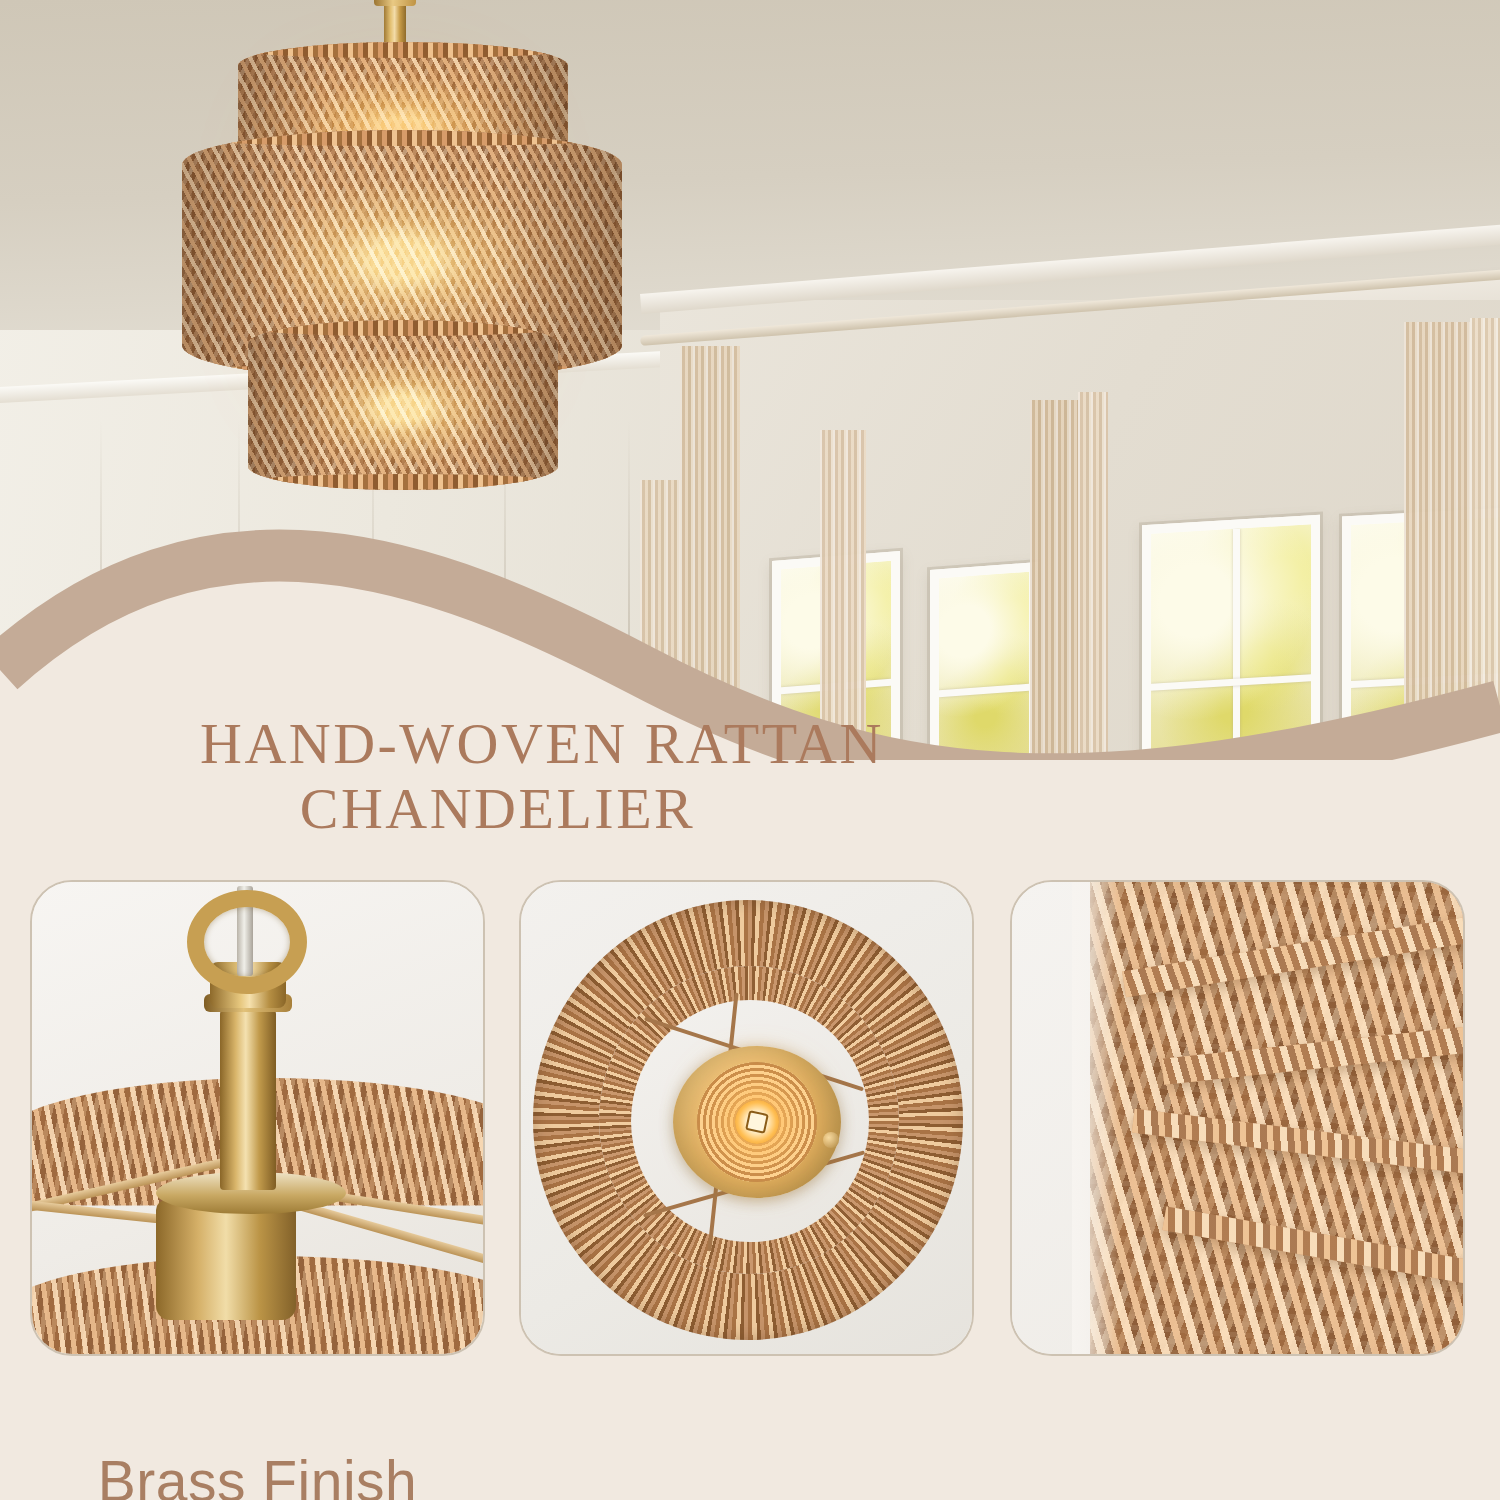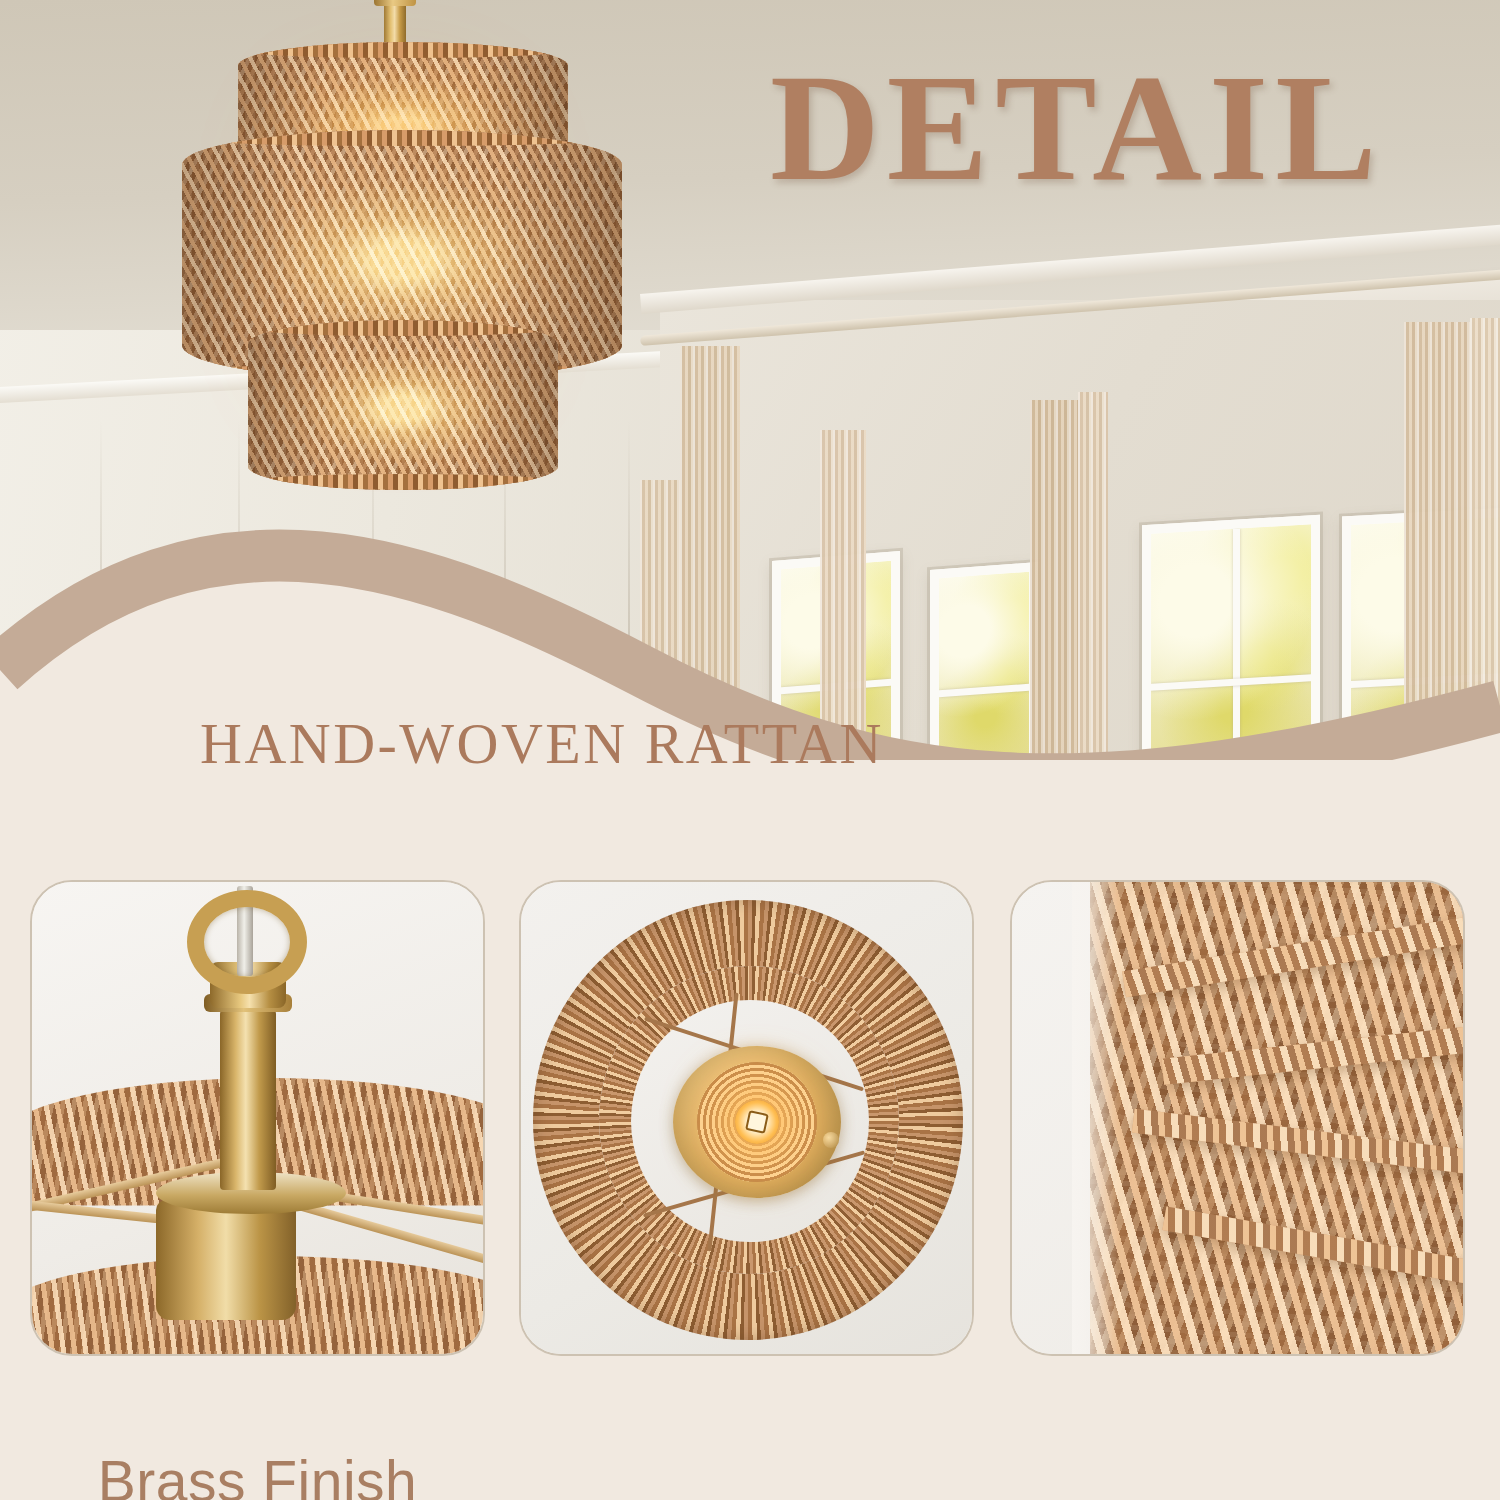--- a/index.html
+++ b/index.html
@@ -435,24 +435,24 @@
     </div>
   </div>
 
   <svg class="divider" viewBox="0 0 1500 310" preserveAspectRatio="none">
     <path d="M0 310 L0 150 C 210 -40, 430 40, 640 150 C 880 276, 1080 300, 1500 186 L1500 310 Z" fill="#f1e9e0"></path>
     <path d="M0 150 C 210 -40, 430 40, 640 150 C 880 276, 1080 300, 1500 186" fill="none" stroke="#c4ab97" stroke-width="52"></path>
   </svg>
 
   <div class="lower"></div>
 
-  <div class="detail-title">DETAIL</div>
 
   <div class="product-title">
     <span class="l1">HAND-WOVEN RATTAN</span>
+    <span class="l2">CHANDELIER</span>
   </div>
 
   <div class="card card-1">
     <div class="k1bg"></div>
 
     <div class="k1basket"></div>
     <div class="spoke" style="left:-10px; top:296px; width:230px; transform:rotate(-13deg);"></div>
     <div class="spoke" style="left:228px; top:318px; width:250px; transform:rotate(9deg);"></div>
     <div class="spoke" style="left:-6px; top:330px; width:220px; transform:rotate(6deg);"></div>
     <div class="spoke" style="left:232px; top:344px; width:244px; transform:rotate(16deg);"></div>

